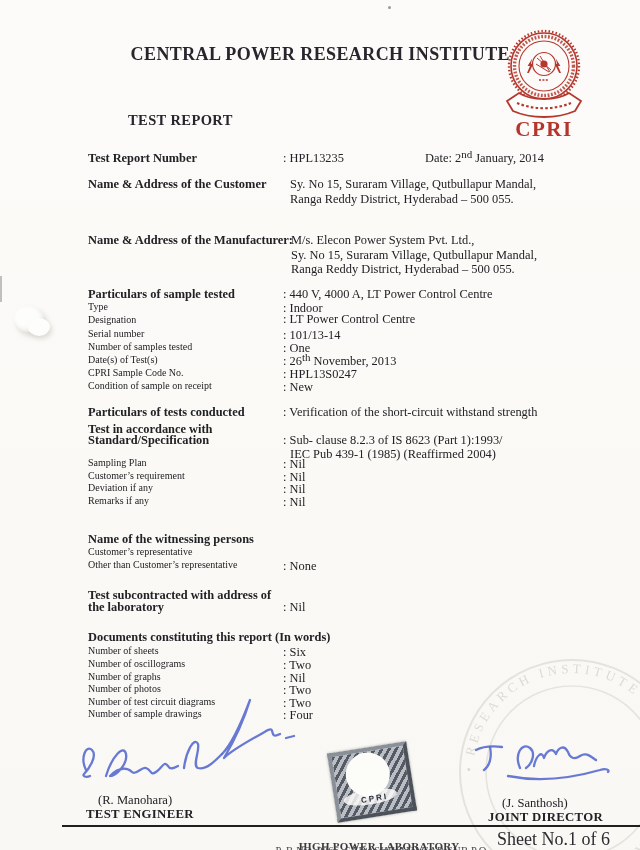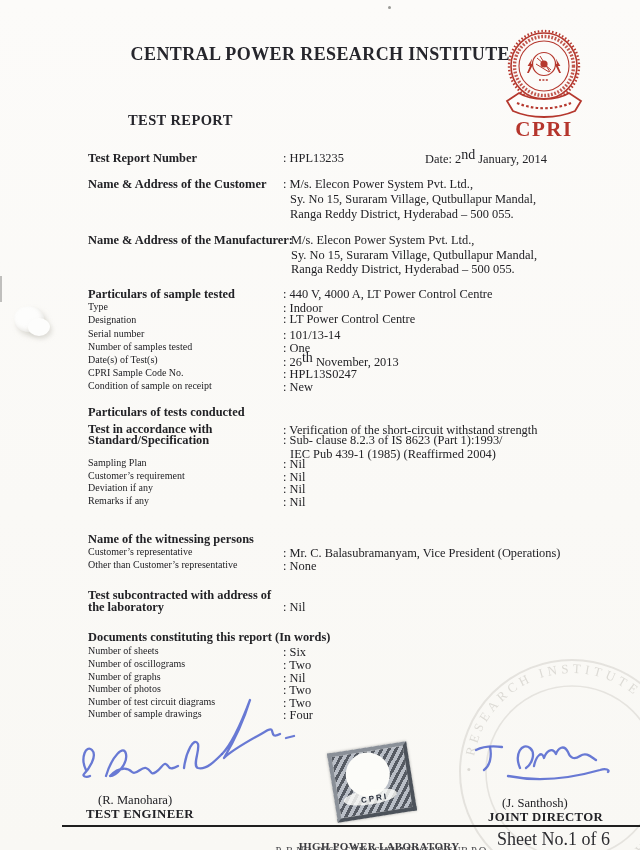--- a/index.html
+++ b/index.html
@@ -18,21 +18,21 @@
     font-size:14.5px;font-weight:bold;letter-spacing:.4px;color:#26262c;
   }
   .logo{position:absolute;top:28px;left:498px;width:92px;height:114px;}
   .logo text{font-family:"Liberation Serif",serif;font-weight:bold;}
   .lbl{position:absolute;left:88px;font-size:12.4px;font-weight:bold;white-space:nowrap;}
   .txt{position:absolute;left:88px;font-size:10px;white-space:nowrap;}
   .val{position:absolute;left:283px;font-size:12.4px;white-space:nowrap;}
   .vblock{position:absolute;left:283px;font-size:12.4px;line-height:14.8px;white-space:nowrap;}
   .vblock .cont{padding-left:7px;}
   .vblock2{position:absolute;left:291px;font-size:12.4px;line-height:14.6px;white-space:nowrap;}
-  .sup{font-size:14px;position:relative;top:-4px;}
+  .sup{font-size:11px;position:relative;top:-4px;}
   .date-line{position:absolute;left:425px;font-size:12.4px;white-space:nowrap;}
   .indent7{padding-left:7px;}
   
   .sig{position:absolute;pointer-events:none;}
   .sig path{fill:none;stroke:#5b6ed0;stroke-width:2.3;stroke-linecap:round;stroke-linejoin:round;opacity:.92;}
   .sig-name{position:absolute;font-size:12.6px;white-space:nowrap;}
   .sig-title{position:absolute;font-size:12.8px;font-weight:bold;white-space:nowrap;letter-spacing:.3px;}
   
   .stamp{
     position:absolute;left:332px;top:747px;width:72px;height:62px;transform:rotate(-9deg);
@@ -101,21 +101,20 @@
     </g>
     <text x="46" y="108" text-anchor="middle" font-size="21" letter-spacing="1.5" fill="#b5352c">CPRI</text>
   </svg>
 
   <div class="lbl" style="top:151px">Test Report Number</div>
   <div class="val" style="top:151px">: HPL13235</div>
   <div class="date-line" style="top:151px"><span>Date: 2</span><span class="sup">nd</span><span> January, 2014</span></div>
 
   <div class="lbl" style="top:177px">Name &amp; Address of the Customer</div>
   <div class="vblock" style="top:177px">
-    <div>: M/s. Elecon Power System Pvt. Ltd.,</div>
     <div class="cont">Sy. No 15, Suraram Village, Qutbullapur Mandal,</div>
     <div class="cont">Ranga Reddy District, Hyderabad – 500 055.</div>
   </div>
 
   <div class="lbl" style="top:233px">Name &amp; Address of the Manufacturer:</div>
   <div class="vblock2" style="top:233px">
     <div>M/s. Elecon Power System Pvt. Ltd.,</div>
     <div>Sy. No 15, Suraram Village, Qutbullapur Mandal,</div>
     <div>Ranga Reddy District, Hyderabad – 500 055.</div>
   </div>
@@ -131,39 +130,38 @@
   <div class="txt" style="top:341px">Number of samples tested</div>
   <div class="val" style="top:341px">: One</div>
   <div class="txt" style="top:354px">Date(s) of Test(s)</div>
   <div class="val" style="top:354px"><span>: 26</span><span class="sup">th</span><span> November, 2013</span></div>
   <div class="txt" style="top:367px">CPRI Sample Code No.</div>
   <div class="val" style="top:367px">: HPL13S0247</div>
   <div class="txt" style="top:380px">Condition of sample on receipt</div>
   <div class="val" style="top:380px">: New</div>
 
   <div class="lbl" style="top:405px">Particulars of tests conducted</div>
-  <div class="val" style="top:423px">: Verification of the short-circuit withstand strength</div>
+  <div class="val" style="top:405px">: Verification of the short-circuit withstand strength</div>
 
   <div class="lbl" style="top:422px">Test in accordance with</div>
   <div class="lbl" style="top:433px">Standard/Specification</div>
   <div class="val" style="top:433px">: Sub- clause 8.2.3 of IS 8623 (Part 1):1993/</div>
   <div class="val indent7" style="top:447px">IEC Pub 439-1 (1985) (Reaffirmed 2004)</div>
 
   <div class="txt" style="top:457px">Sampling Plan</div>
   <div class="val" style="top:457px">: Nil</div>
   <div class="txt" style="top:470px">Customer’s requirement</div>
   <div class="val" style="top:470px">: Nil</div>
   <div class="txt" style="top:482px">Deviation if any</div>
   <div class="val" style="top:482px">: Nil</div>
   <div class="txt" style="top:495px">Remarks if any</div>
   <div class="val" style="top:495px">: Nil</div>
 
   <div class="lbl" style="top:532px">Name of the witnessing persons</div>
   <div class="txt" style="top:546px">Customer’s representative</div>
-  <div class="val" style="top:546px">: Mr. C. Balasubramanyam, Vice President (Operations)</div>
   <div class="txt" style="top:559px">Other than Customer’s representative</div>
   <div class="val" style="top:559px">: None</div>
 
   <div class="lbl" style="top:588px">Test subcontracted with address of</div>
   <div class="lbl" style="top:600px">the laboratory</div>
   <div class="val" style="top:600px">: Nil</div>
 
   <div class="lbl" style="top:630px">Documents constituting this report (In words)</div>
   <div class="txt" style="top:645px">Number of sheets</div>
   <div class="val" style="top:645px">: Six</div>

